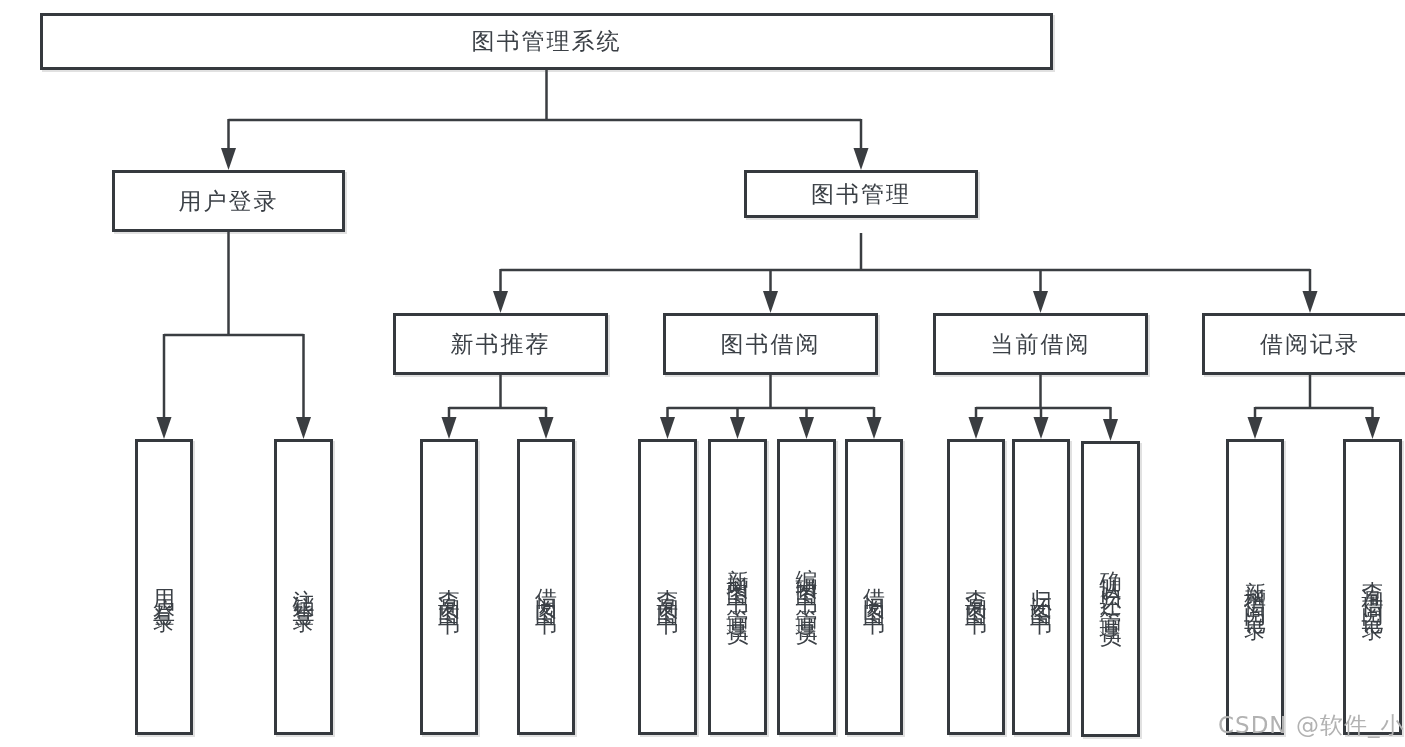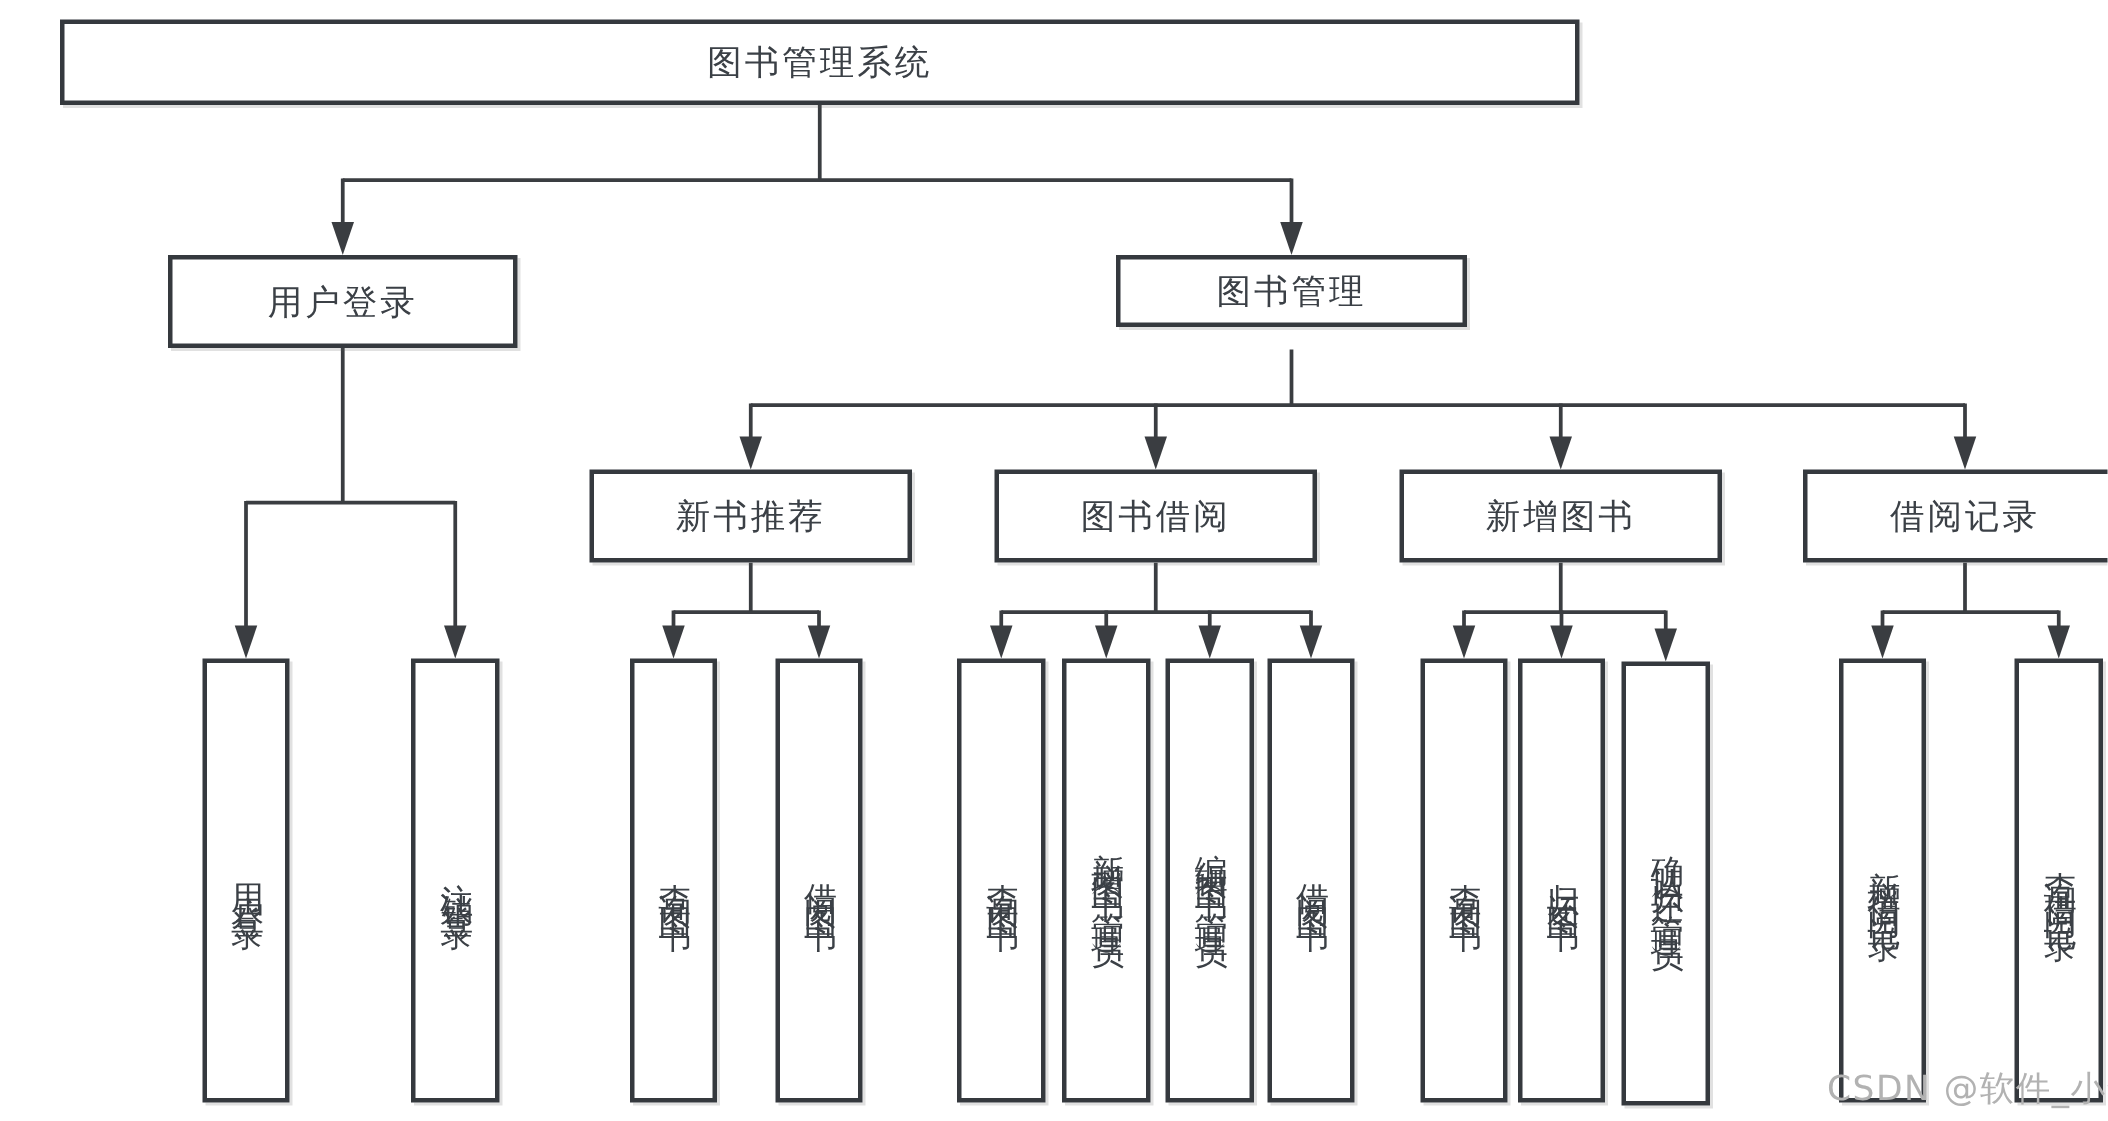--- a/index.html
+++ b/index.html
@@ -113,21 +113,21 @@
       <polygon points="1335,417 1350,417 1342.5,439" fill="#3a3d41"></polygon>
     </svg>
 
   <div class="node h" style="left:10px;top:13px;width:1013px;height:57px">图书管理系统</div>
 
   <div class="node h" style="left:82px;top:170px;width:233px;height:62px">用户登录</div>
   <div class="node h" style="left:714px;top:170px;width:234px;height:48px">图书管理</div>
 
   <div class="node h" style="left:633px;top:313px;width:215px;height:62px">图书借阅</div>
   <div class="node h" style="left:363px;top:313px;width:215px;height:62px">新书推荐</div>
-  <div class="node h" style="left:903px;top:313px;width:215px;height:62px">新增图书</div>
+  <div class="node h" style="left:903px;top:313px;width:215px;height:62px">当前借阅</div>
   <div class="node h" style="left:1172px;top:313px;width:216px;height:62px">借阅记录</div>
 
   <div class="node v" style="left:105px;top:439px;width:58px;height:296px">用户登录</div>
   <div class="node v" style="left:244px;top:439px;width:59px;height:296px">注销登录</div>
 
   <div class="node v" style="left:390px;top:439px;width:58px;height:296px">查询图书</div>
   <div class="node v" style="left:487px;top:439px;width:58px;height:296px">借阅图书</div>
 
   <div class="node v" style="left:608px;top:439px;width:59px;height:296px">查询图书</div>
   <div class="node v" style="left:678px;top:439px;width:59px;height:296px">新增图书（管理员）</div>

